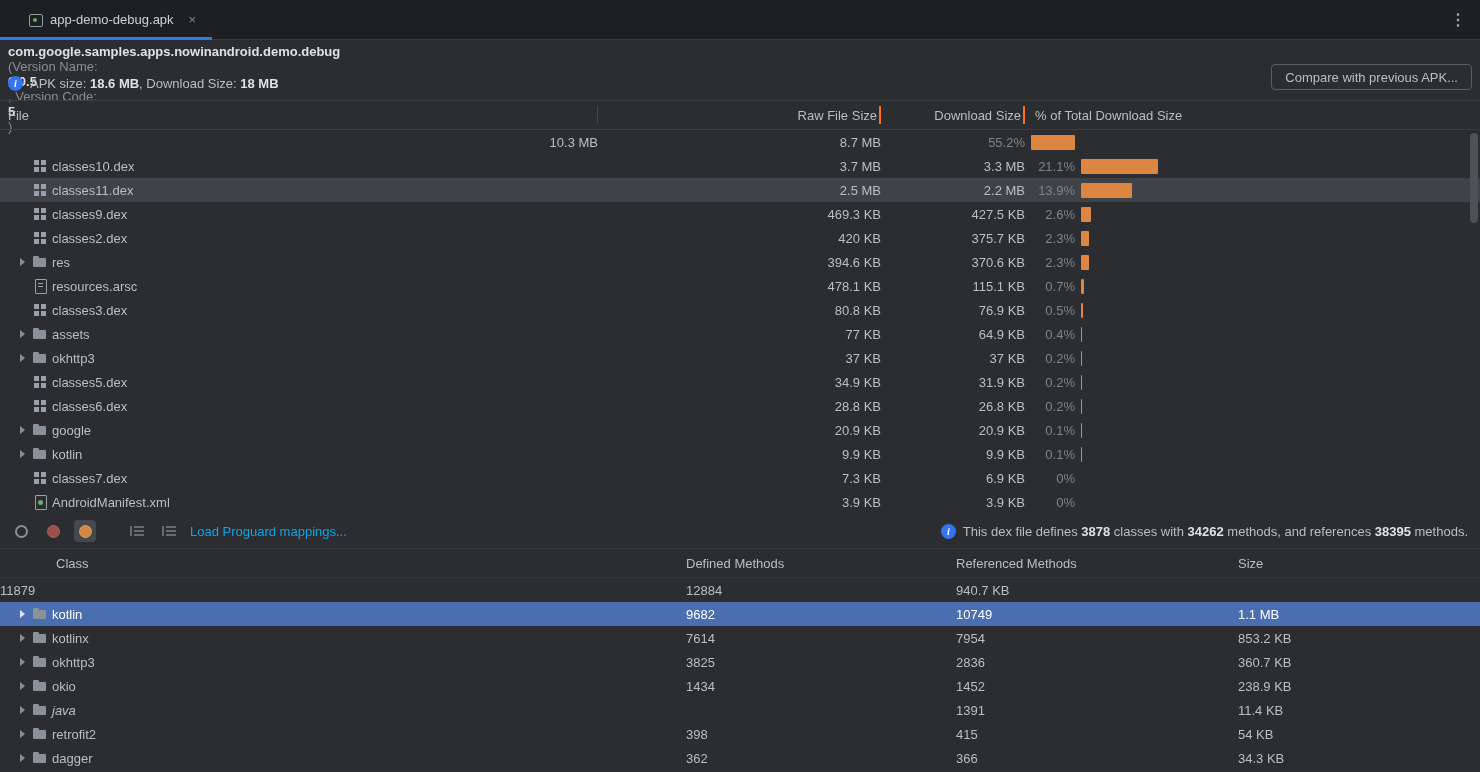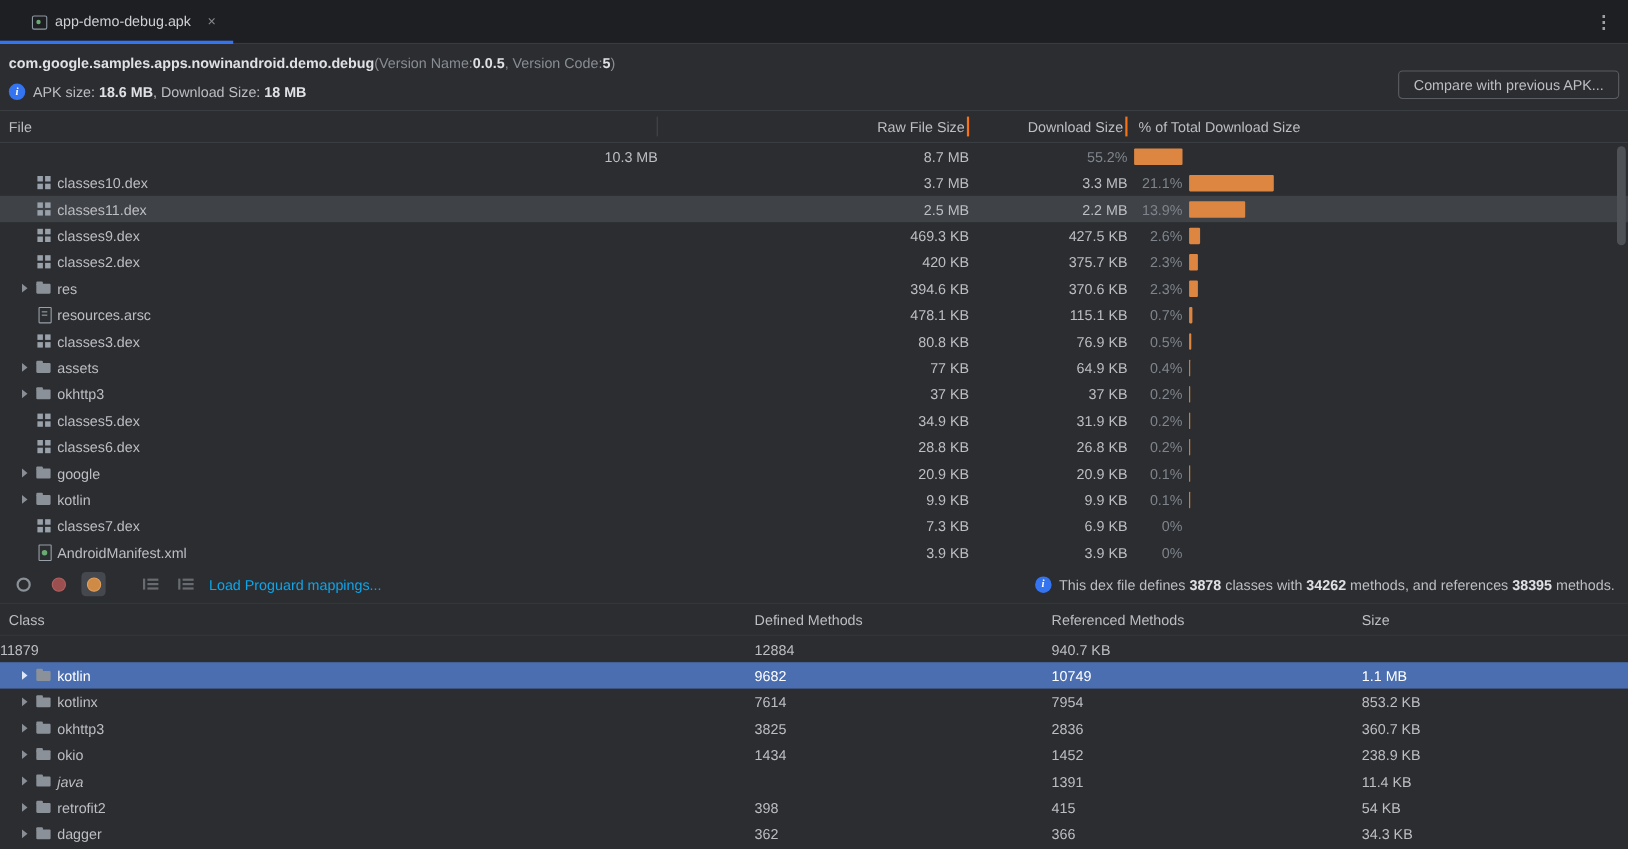--- a/index.html
+++ b/index.html
@@ -16,21 +16,21 @@
             display:flex; align-items:stretch; position:relative; }
   .tab { display:flex; align-items:center; gap:7px; padding:0 14px 0 28px;
          position:relative; color:#ced0d6; cursor:default; }
   .tab.active::after { content:""; position:absolute; left:0; right:0; bottom:-1px; height:3px; background:#3574f0; }
   .tab-close { color:#868a91; font-size:13px; margin-left:6px; padding:0 2px; }
   .kebab { margin-left:auto; display:flex; align-items:center; padding:0 14px;
            color:#9da0a8; font-size:16px; font-weight:bold; }
 
   
   .apkinfo { height:60px; flex:none; position:relative; padding:4px 8px 0 8px; }
-  .pkg-line { height:26px; display:flex; align-items:center; }
+  .pkg-line { height:26px; display:flex; align-items:flex-start;flex-direction:column; }
   .size-line { height:26px; display:flex; align-items:center; gap:7px; }
   .run.b { font-weight:700; color:#dfe1e5; }
   .run.m { color:#888d94; }
   .compare-btn { position:absolute; right:8px; top:24px; height:26px;
                  background:transparent; border:1px solid #5a5d63; border-radius:4px;
                  color:#bcbec4; font:13px "Liberation Sans",sans-serif; padding:0 13px; }
 
   
   .ftable { position:relative; flex:none; }
   .fhead, .frow { display:grid; grid-template-columns:598px 283px 144px 50px 1fr; align-items:center; }
@@ -62,21 +62,21 @@
   .tb-tree::before { content:""; position:absolute; left:4px; top:1px; width:10px; height:2px;
                      background:#9aa0a6; box-shadow:0 4px #9aa0a6, 0 8px #9aa0a6; }
   .tb-tree::after { content:""; position:absolute; left:0; top:1px; width:2px; height:10px; background:#9aa0a6; }
   .tb-gap { width:10px; flex:none; }
   .load-label { color:#0ea5e9; }
   .dex-info { margin-left:auto; display:flex; align-items:center; gap:7px; padding-right:2px; }
 
   
   .chead, .crow { display:grid; grid-template-columns:686px 270px 282px 1fr; align-items:center; }
   .chead { height:30px; flex:none; border-top:1px solid #35373b; border-bottom:1px solid #35373b; }
-  .chead .hc1 { padding-left:8px; }
+  .chead .hc1 { padding-left:8px;margin-left:48px; }
   .crow { height:24px; }
   .crow.sel { background:#4a6eaf; color:#fff; }
   .crow.sel .cval, .crow.sel .fname { color:#fff; }
   .cval { color:#bcbec4; }
   .fname.it { font-style:italic; }
 
   
   .icon { width:16px; height:16px; position:relative; flex:none; display:inline-block; }
   .chev { width:0; height:0; border-left:5px solid #8a8e96; border-top:4px solid transparent;
           border-bottom:4px solid transparent; margin:0 3px 0 4px; flex:none; }

